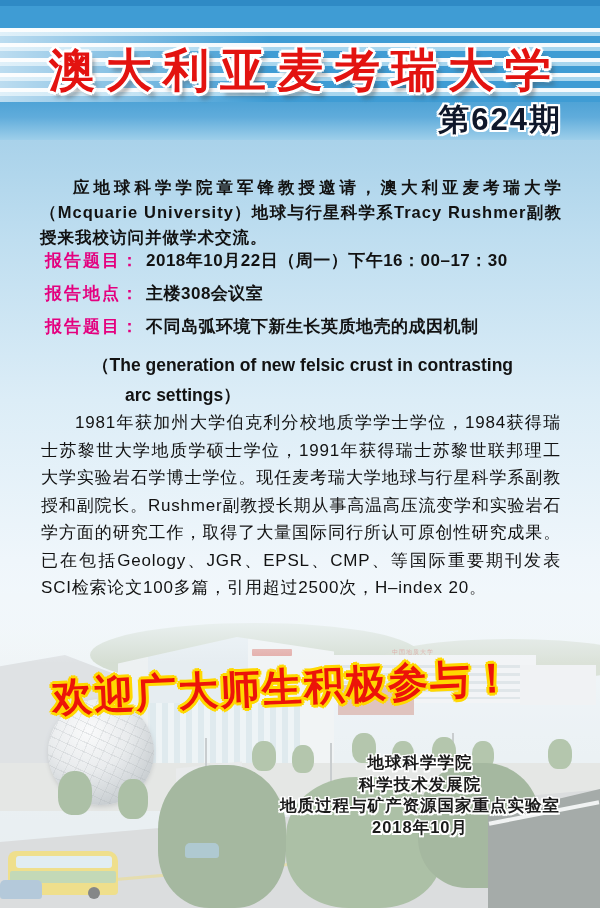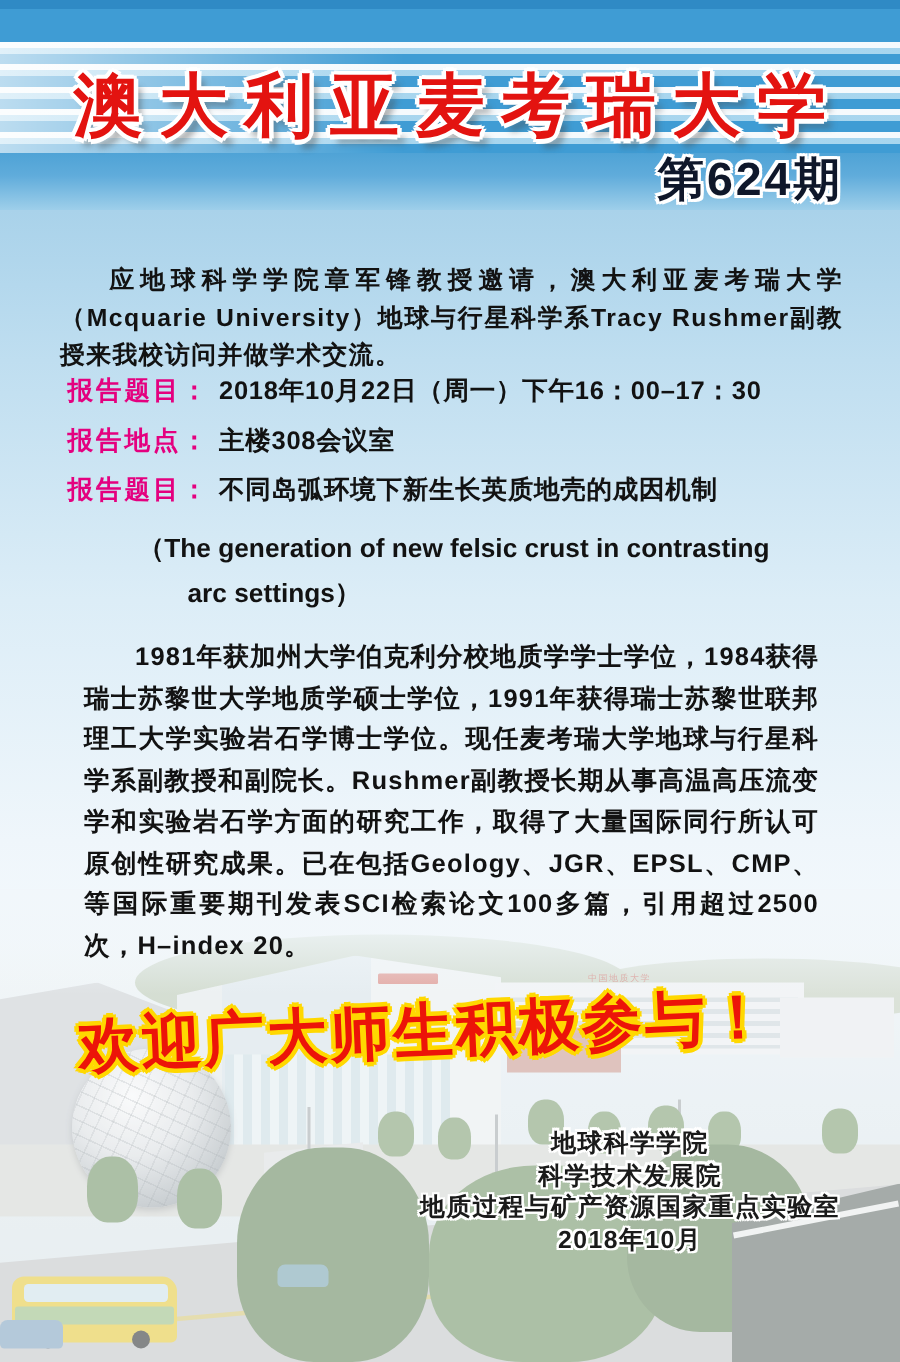--- a/index.html
+++ b/index.html
@@ -54,22 +54,22 @@
   .detail-label{color:#E4007F;letter-spacing:2px;margin-right:6px;}
   .detail-value{color:#121212;letter-spacing:.5px;}
   .detail-en{font-size:17.5px;font-weight:bold;color:#121212;line-height:30px;margin-top:6px;}
   .detail-en .en1{margin-left:47px;}
   .detail-en .en2{margin-left:80px;}
   .bio{position:absolute;top:408px;left:40px;width:522px;z-index:2;}
   .bio-heading{
     font-size:17px;font-weight:bold;color:#1B2C85;letter-spacing:1.5px;margin:0 0 7px 0;
   }
   .bio-text{
-    font-size:17px;font-weight:bold;color:#121212;line-height:27.5px;
-    text-align:justify;text-indent:2em;letter-spacing:.8px;margin:16px;
+    font-size:17px;font-weight:normal;color:#121212;line-height:27.5px;
+    text-align:justify;text-indent:2em;letter-spacing:.8px;margin:1px;
   }
   
   .photo{position:absolute;top:593px;left:0;width:600px;height:315px;z-index:1;overflow:hidden;}
   .photo *{position:absolute;}
   .sky{inset:0;background:linear-gradient(180deg,#EDF3F6 0%,#E0EAEF 45%,#D8E2E6 100%);}
   .hill{border-radius:50%;background:#B4C3AD;opacity:.85;}
   .bldg{background:#E7ECEE;}
   .bldg-left{left:0;top:62px;width:112px;height:112px;background:#CBD0D4;
     clip-path:polygon(0 10%,58% 0,100% 16%,100% 100%,0 100%);}
   .bldg-center{left:118px;top:44px;width:216px;height:132px;

